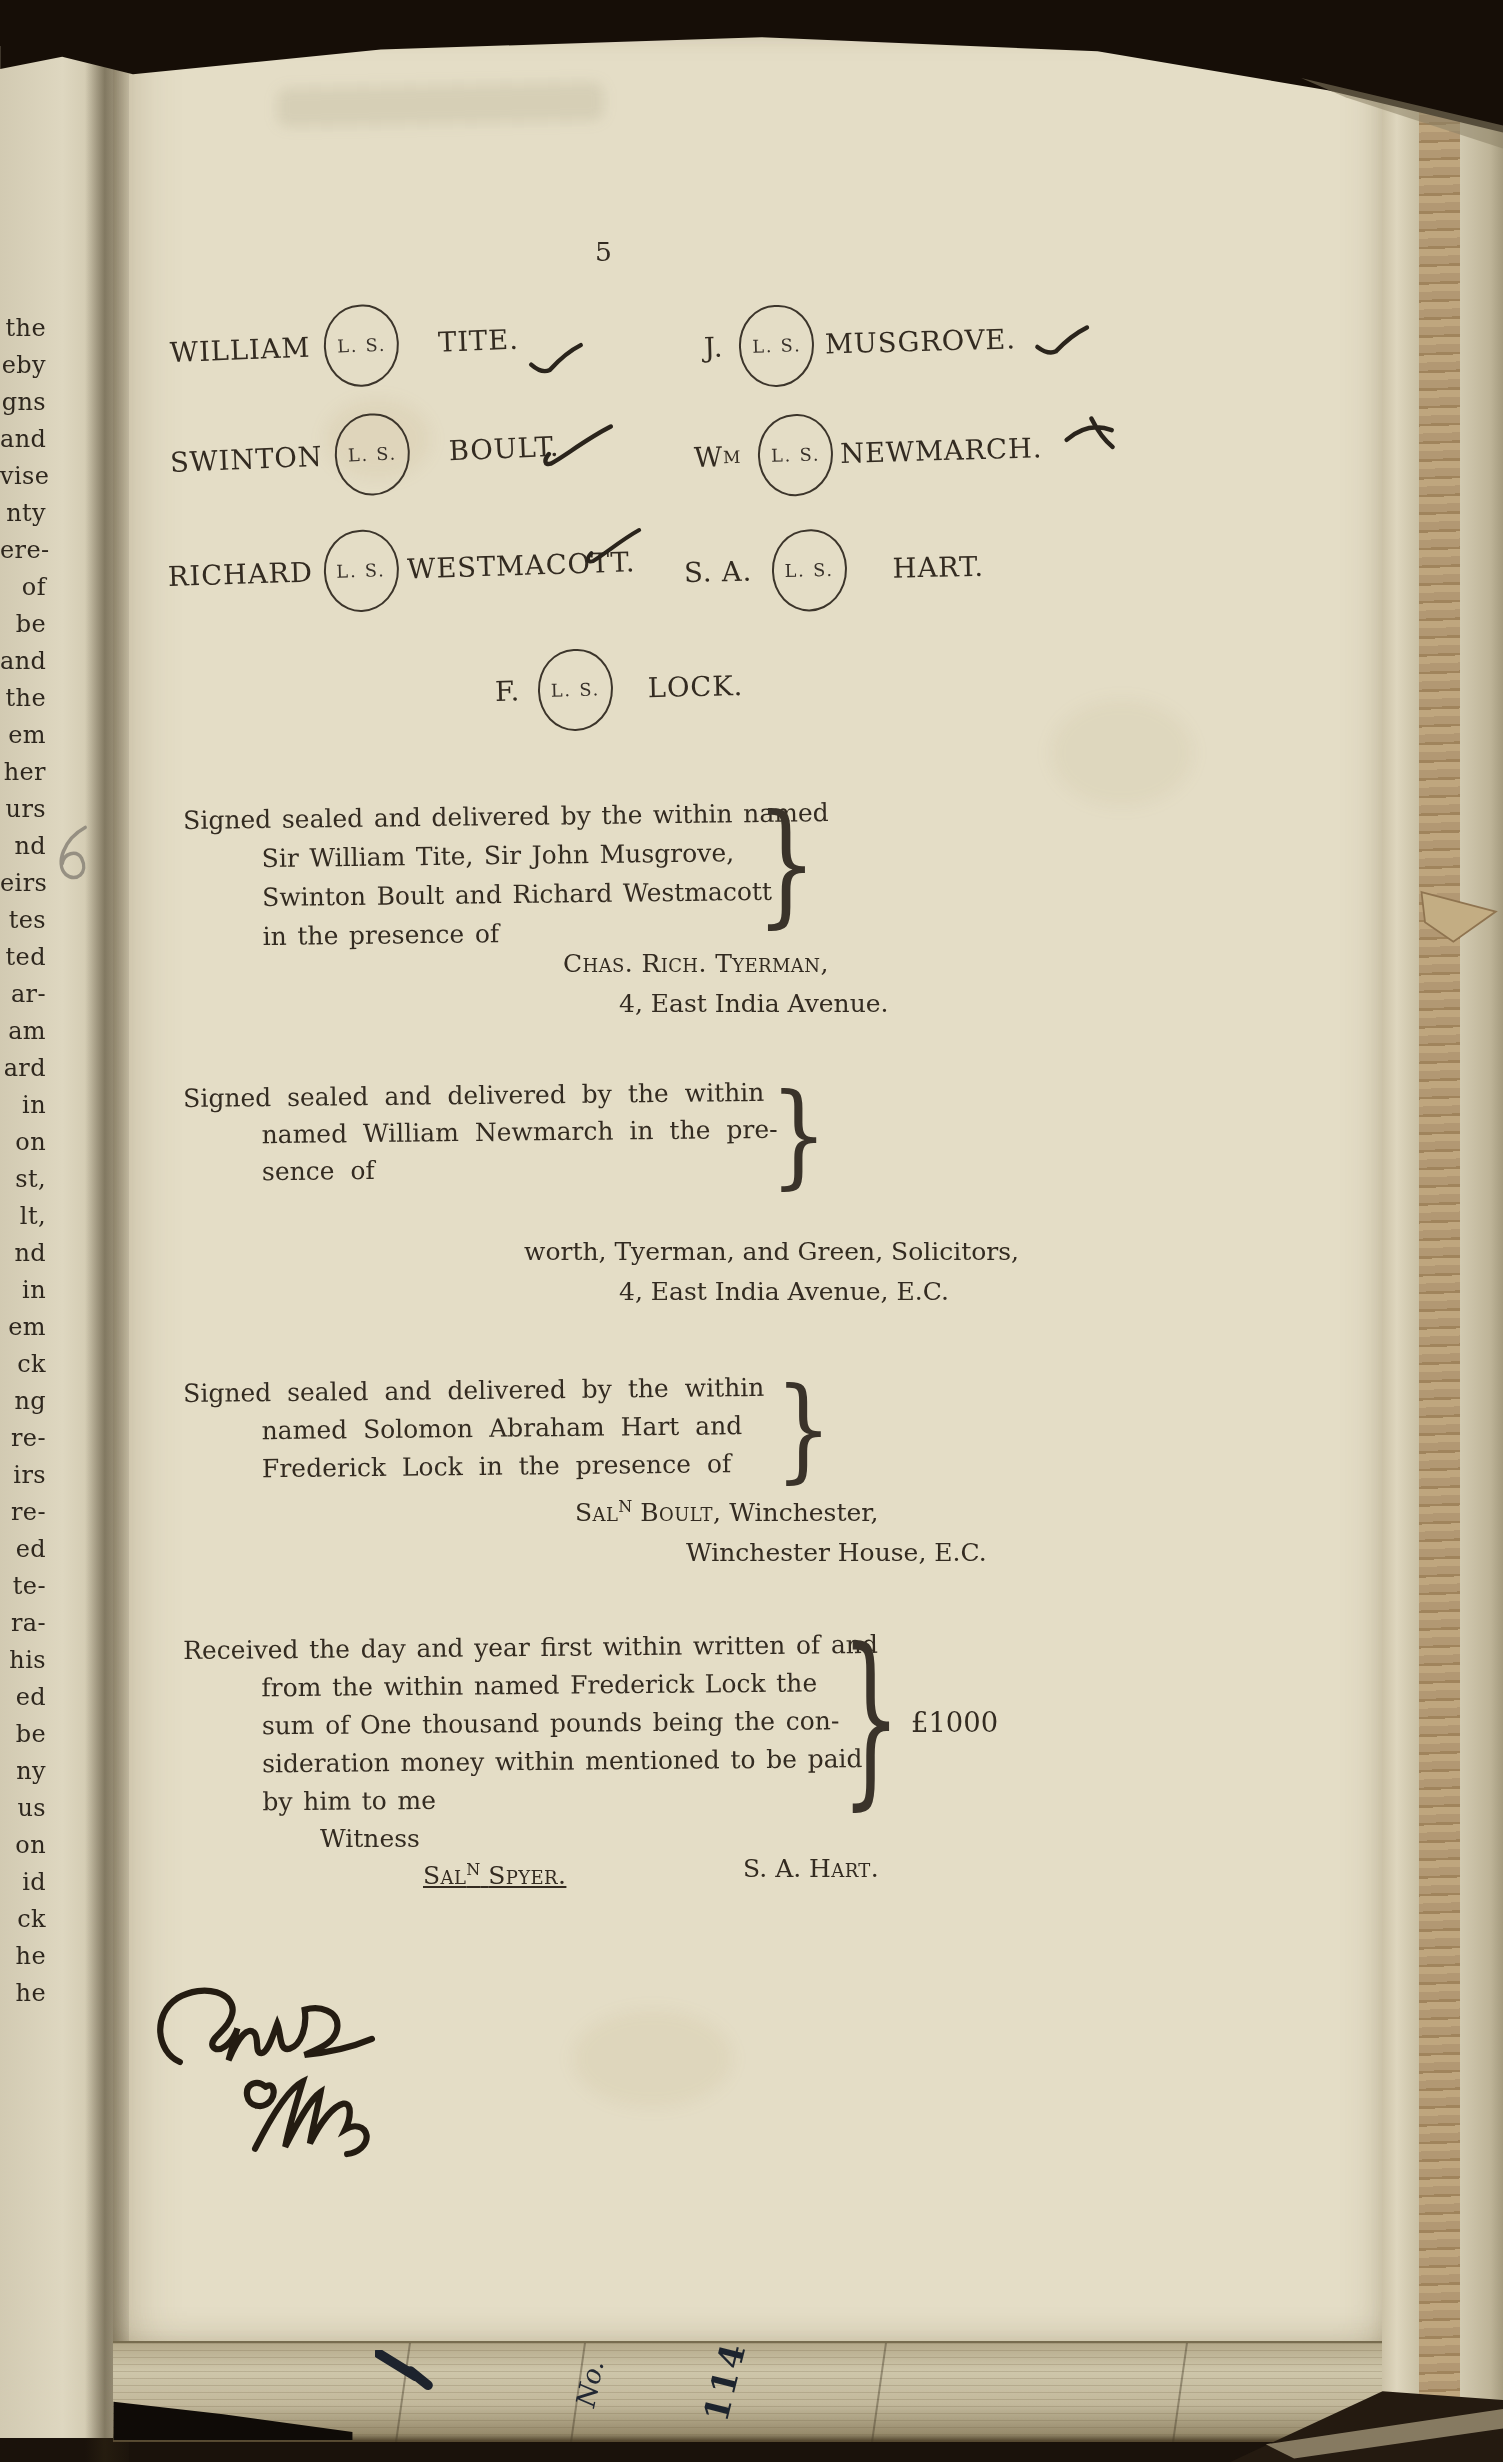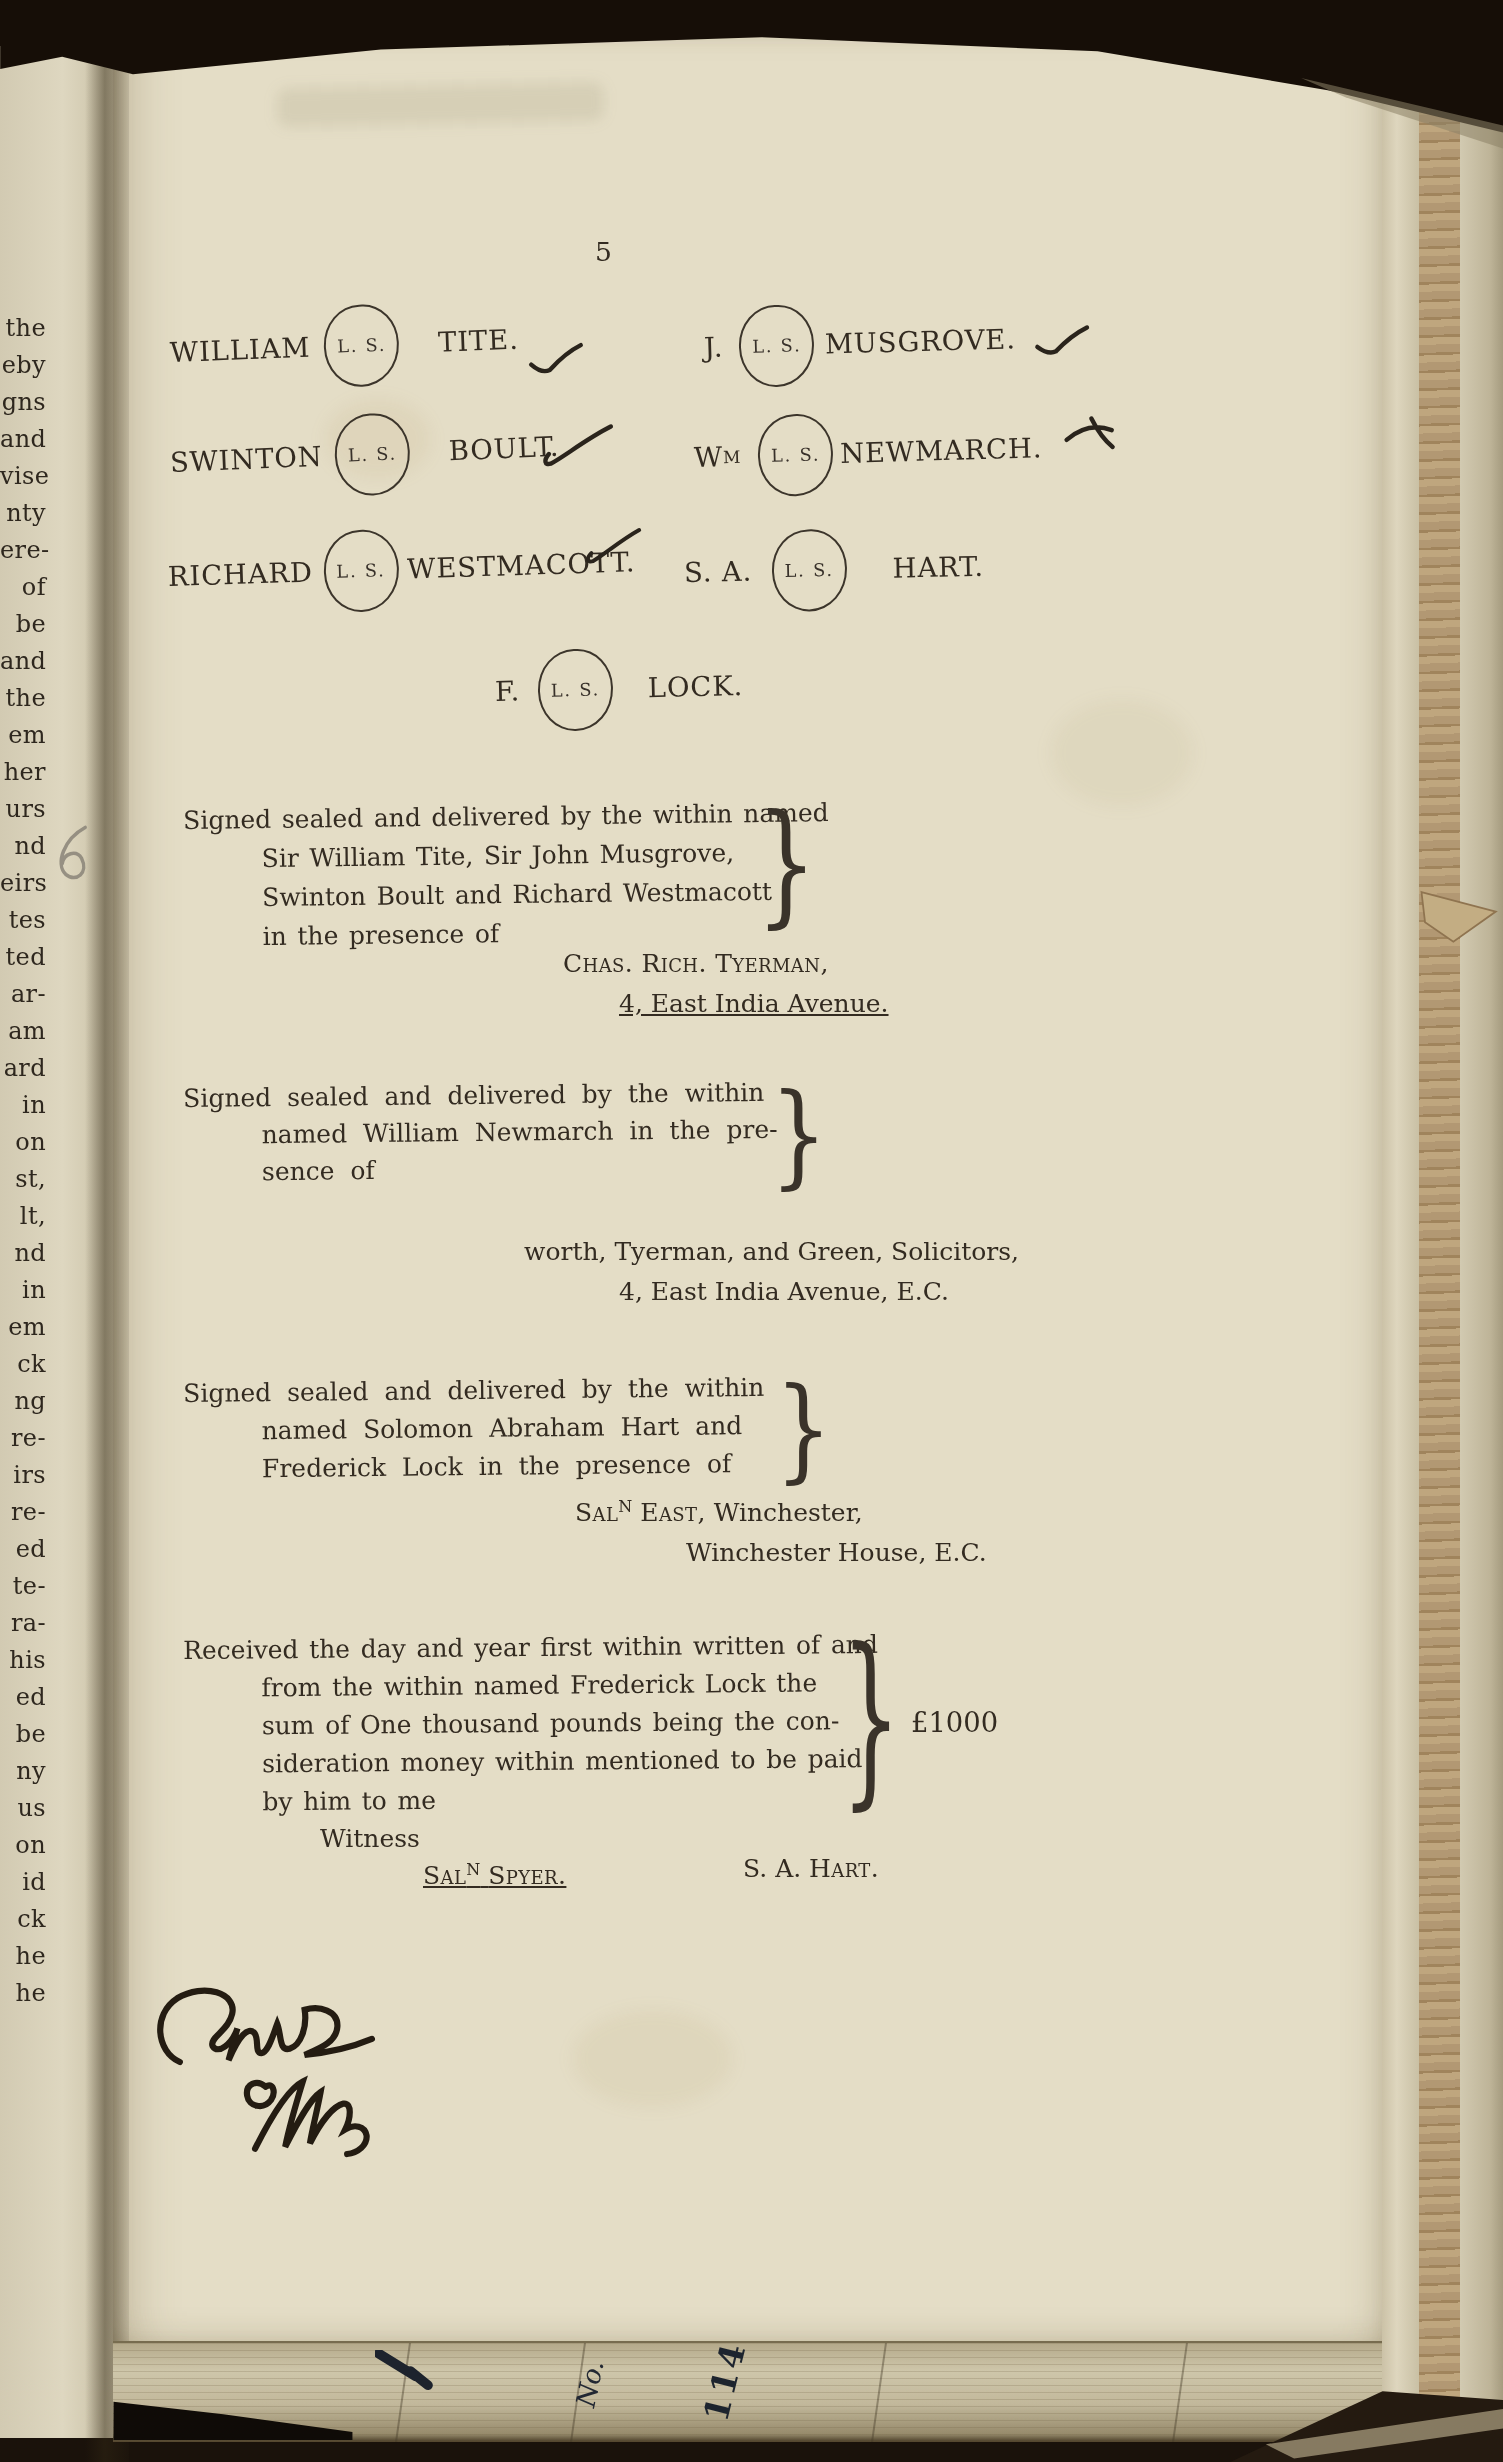--- a/index.html
+++ b/index.html
@@ -173,38 +173,38 @@
     </div>
 
     <div class="att ws3" style="left:70px;top:774px;line-height:39px;transform:rotate(-.7deg);">
         <div class="bl">Signed sealed and delivered by the within named</div>
         <div class="bl">Sir William Tite, Sir John Musgrove,</div>
         <div class="bl">Swinton Boult and Richard Westmacott</div>
         <div class="bl">in the presence of</div>
       </div>
     <div class="brace" id="brace1" style="left:643px;top:767px;font-size:133px;transform:scaleX(.72);">}</div>
     <div class="wit" style="left:450px;top:922px;"><span class="sc">Chas. Rich. Tyerman,</span></div>
-    <div class="wit" style="left:506px;top:962px;text-decoration:underline;"><span>4, East India Avenue.</span></div>
+    <div class="wit" style="left:506px;top:962px;"><span>4, East India Avenue.</span></div>
 
     <div class="att ws9" style="left:70px;top:1053px;line-height:37px;transform:rotate(-.6deg);">
         <div class="bl">Signed sealed and delivered by the within</div>
         <div class="bl">named William Newmarch in the pre-</div>
         <div class="bl">sence of</div>
       </div>
     <div class="brace" style="left:657px;top:1049px;font-size:113px;transform:scaleX(.8);">}</div>
     <div class="wit" style="left:411px;top:1210px;"><span>worth, Tyerman, and Green, Solicitors,</span></div>
     <div class="wit" style="left:506px;top:1250px;"><span>4, East India Avenue, E.C.</span></div>
 
     <div class="att ws9" style="left:70px;top:1348px;line-height:38px;transform:rotate(-.6deg);">
         <div class="bl">Signed sealed and delivered by the within</div>
         <div class="bl">named Solomon Abraham Hart and</div>
         <div class="bl">Frederick Lock in the presence of</div>
       </div>
     <div class="brace" style="left:662px;top:1344px;font-size:112px;transform:scaleX(.8);">}</div>
-    <div class="wit" style="left:462px;top:1471px;"><span class="sc">Sal</span><sup class="sup">N</sup><span> </span><span class="sc">East,</span><span> Winchester,</span></div>
+    <div class="wit" style="left:462px;top:1471px;"><span class="sc">Sal</span><sup class="sup">N</sup><span> </span><span class="sc">Boult,</span><span> Winchester,</span></div>
     <div class="wit" style="left:573px;top:1511px;"><span>Winchester House, E.C.</span></div>
 
     <div class="att ws3" style="left:70px;top:1605px;line-height:38px;transform:rotate(-.5deg);">
         <div class="bl">Received the day and year first within written of and</div>
         <div class="bl">from the within named Frederick Lock the</div>
         <div class="bl">sum of One thousand pounds being the con-</div>
         <div class="bl">sideration money within mentioned to be paid</div>
         <div class="bl">by him to me</div>
       </div>
     <div class="brace" style="left:728px;top:1591px;font-size:188px;transform:scaleX(.5);">}</div>

